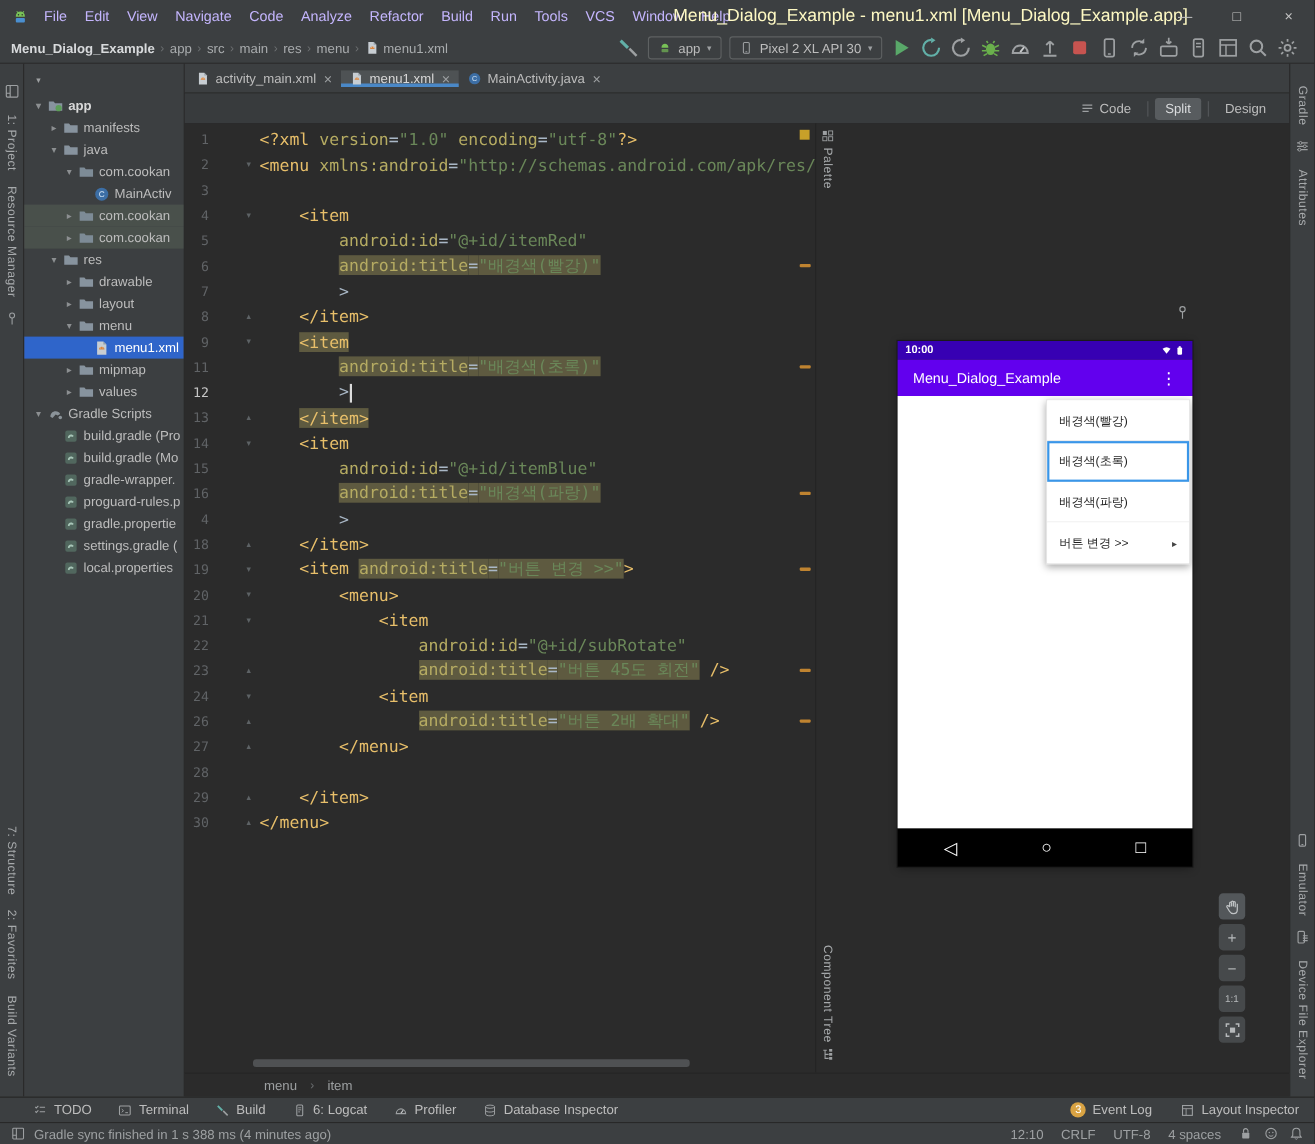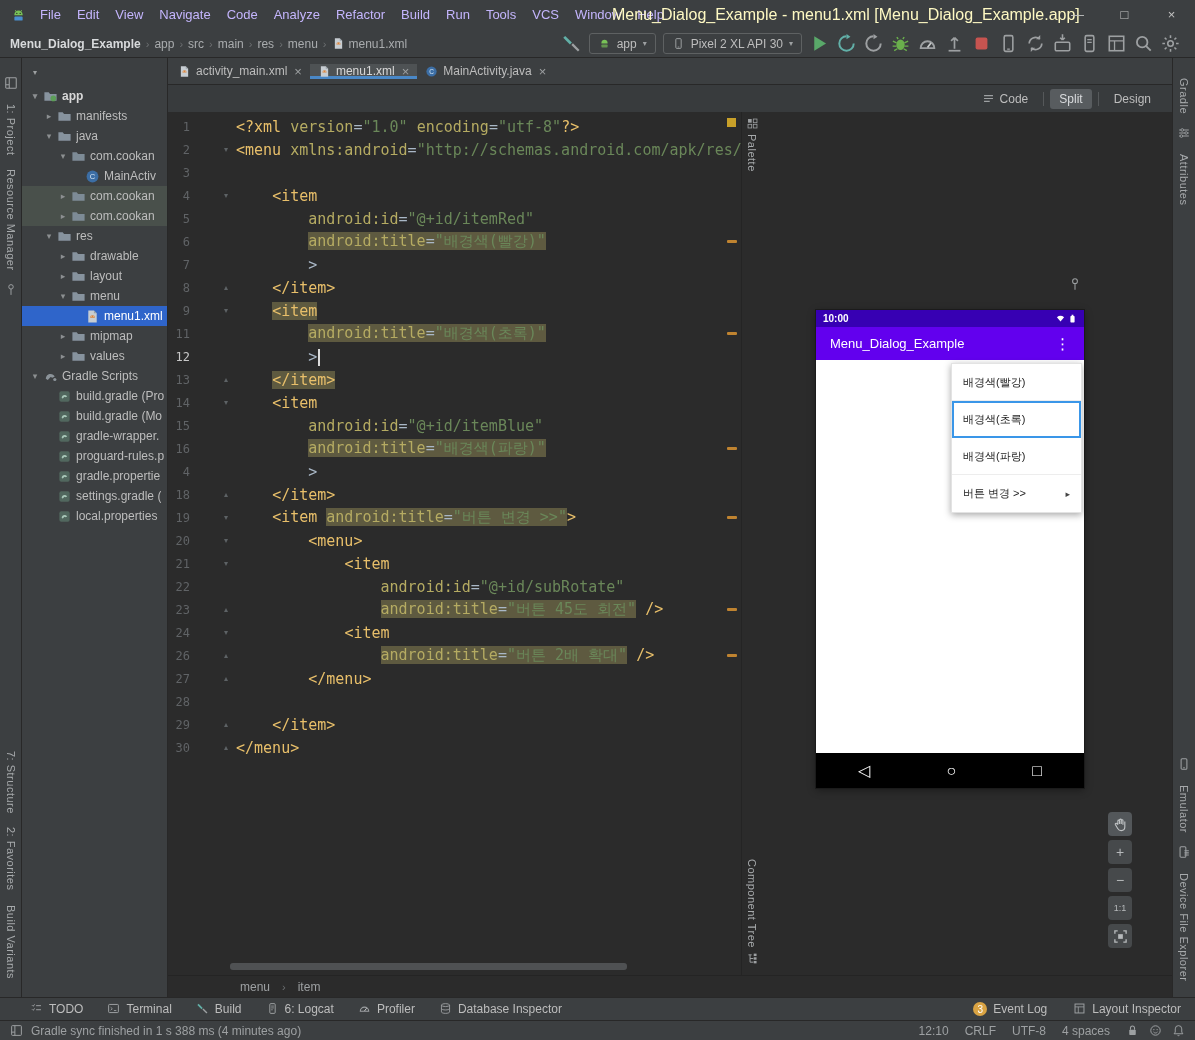--- a/index.html
+++ b/index.html
@@ -95,21 +95,21 @@
 .e-nav span{font-size:16px;font-weight:300}
 .zoom-col{position:absolute;left:366px;top:700px;display:flex;flex-direction:column;gap:4px;align-items:center}
 .zbtn{width:24px;height:24px;border-radius:4px;background:#46494b;color:#b6b9bb;display:flex;align-items:center;justify-content:center;font-size:14px}
 .zbtn.pan{background:#53575a}
 .zbtn.small{font-size:9px}
 .zbtn svg{width:15px;height:15px}
 
 .crumb-row{height:22px;background:var(--editor);display:flex;align-items:center;padding-left:72px;font-size:12px;color:#9da0a2;gap:7px;flex:none;border-top:1px solid #242424}
 
 .bottom-bar{position:absolute;left:0;right:0;bottom:20px;height:23px;background:var(--panel);border-top:1px solid var(--border);display:flex;align-items:center;font-size:12px;color:#bdbdbd;padding:0 14px 0 30px;gap:24px}
-.bb-item{display:flex;align-items:flex-start;gap:6px;white-space:nowrap}
+.bb-item{display:flex;align-items:center;gap:6px;white-space:nowrap}
 .bb-item .icon svg{width:13px;height:13px}
 .bb-right{margin-left:auto;display:flex;gap:26px}
 .badge{width:14px;height:14px;border-radius:50%;background:var(--badge);color:#fff;font-size:10px;display:inline-flex;align-items:center;justify-content:center}
 .status-bar{position:absolute;left:0;right:0;bottom:0;height:20px;background:var(--panel);border-top:1px solid var(--border);display:flex;align-items:center;padding:0 10px;font-size:12px;color:var(--dim);gap:8px}
 .sb-right{margin-left:auto;display:flex;align-items:center;gap:16px}
 .sb-icons{display:flex;align-items:center;gap:10px}
 .sb-icons svg{width:13px;height:13px}
 </style>
 </head>
 <body>

